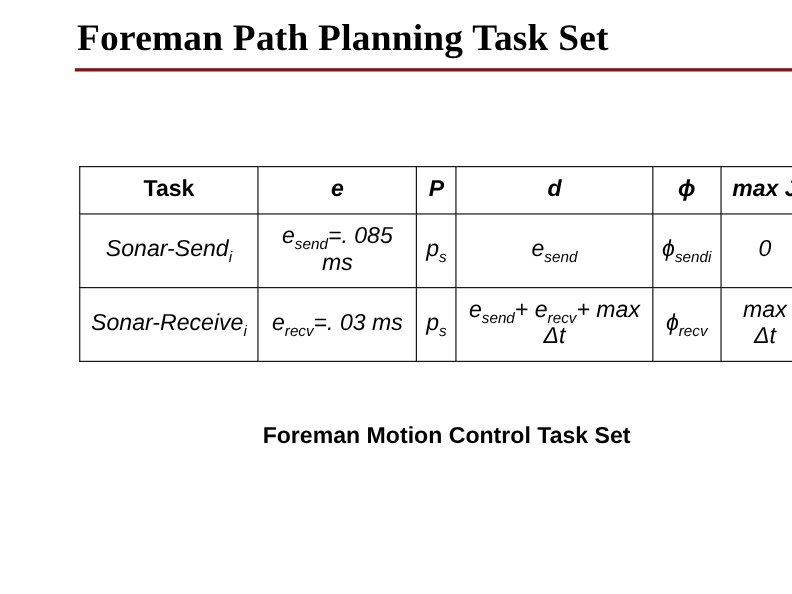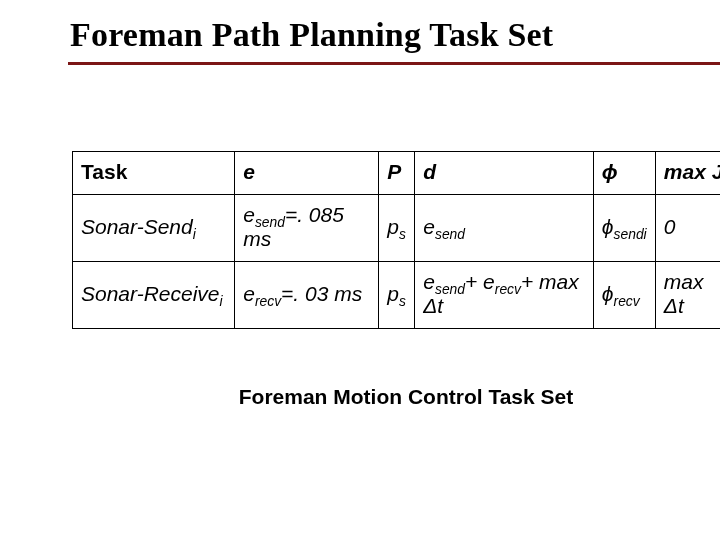--- a/index.html
+++ b/index.html
@@ -29,21 +29,21 @@
   }
   table.task {
     border-collapse: collapse;
     width: 664px;
     margin: 0 auto 0 4px;
     font-family: Arial, Helvetica, sans-serif;
   }
   table.task th, table.task td {
     border: 1px solid #000;
     padding: 8px 8px 10px 8px;
-    text-align: left;
+    text-align: center;
     vertical-align: middle;
     font-size: 21px;
   }
   table.task th {
     font-weight: bold;
     font-style: normal;
   }
   table.task .it { font-style: italic; }
   table.task .bi { font-style: italic; font-weight: bold; }
   table.task sub {

